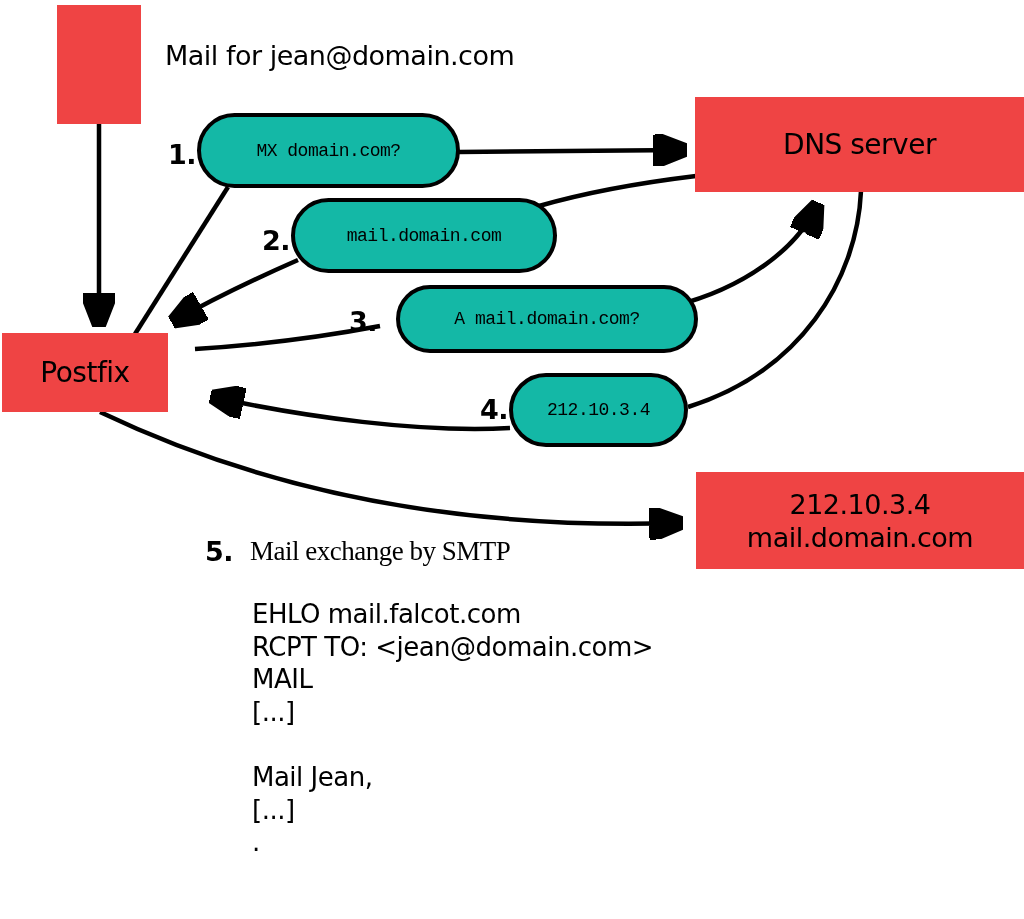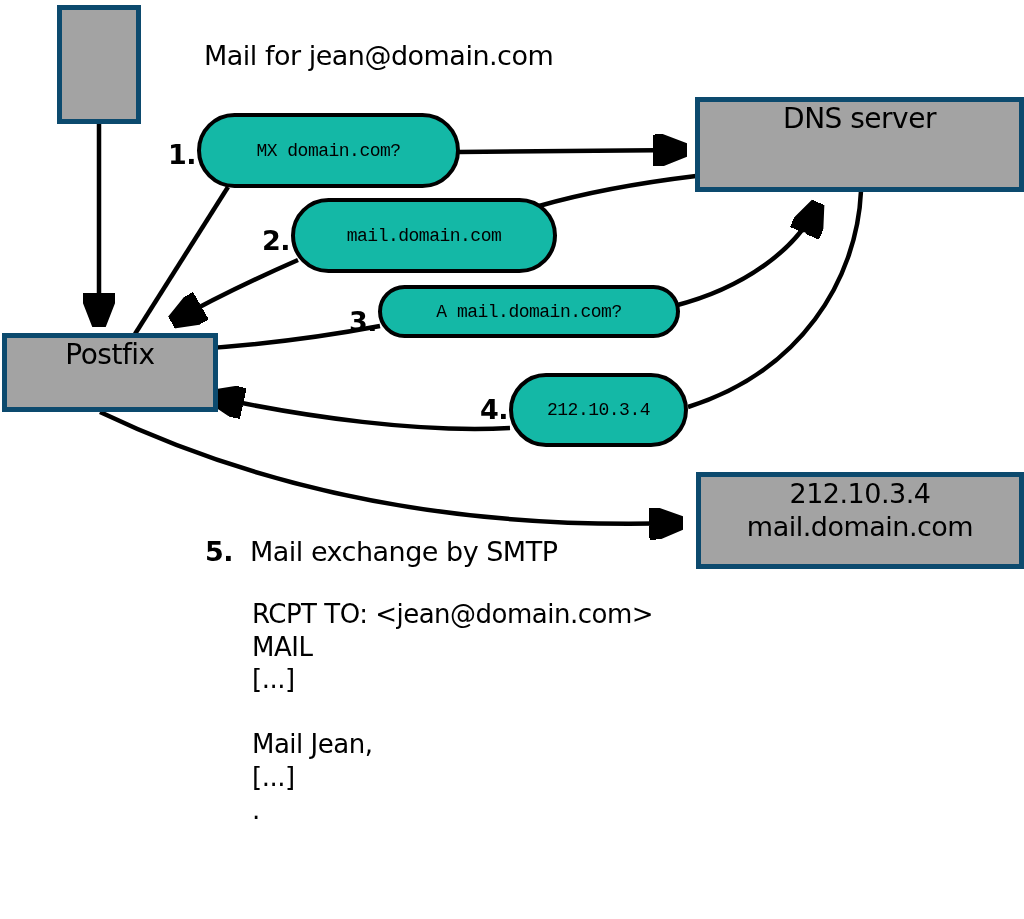--- a/index.html
+++ b/index.html
@@ -19,23 +19,24 @@
     z-index: 1;
   }
   #arrow-layer path {
     fill: none;
     stroke: #000000;
     stroke-width: 4.5;
   }
   .node {
     position: absolute;
     box-sizing: border-box;
-    background: #a3a3a3;
-    border: 5px solid #0c4a6e;
+    background: #ef4444;
+    border: 5px solid #ef4444;
     display: flex;
+    align-items: center;
     justify-content: center;
     z-index: 2;
     font-size: 28px;
     text-align: center;
   }
   .pill {
     position: absolute;
     box-sizing: border-box;
     background: #14b8a6;
     border: 4.5px solid #000000;
@@ -61,25 +62,25 @@
   .free-label {
     position: absolute;
     font-size: 27px;
     line-height: 33px;
     z-index: 2;
     white-space: nowrap;
   }
   #diagram-title {
     left: 165px;
     top: 39px;
-    margin-left: 39px;
   }
   #step5-text {
     left: 250px;
     top: 535px;
+    font-family: Liberation Serif, serif;
   }
   .two-line {
     line-height: 33px;
     font-size: 27px;
   }
   #smtp-transcript {
     position: absolute;
     left: 252px;
     top: 598px;
     z-index: 2;
@@ -121,21 +122,21 @@
 
     <path d="M 510 428 C 420 433 305 417 213 397" marker-end="url(#ah)"></path>
 
     <path d="M 100 412 C 240 479 430 531 680 523" marker-end="url(#ah)"></path>
   </svg>
 
   <div class="free-label" id="diagram-title">Mail for jean@domain.com</div>
 
   <div class="node" style="left:57px; top:5px; width:84px; height:119px;"></div>
 
-  <div class="node" style="left:2px; top:333px; width:216px; height:79px;">
+  <div class="node" style="left:2px; top:333px; width:166px; height:79px;">
     <span>Postfix</span>
   </div>
 
   <div class="node" style="left:695px; top:97px; width:329px; height:95px;">
     <span>DNS server</span>
   </div>
 
   <div class="node" style="left:696px; top:472px; width:328px; height:97px;">
     <div class="two-line">
       <div>212.10.3.4</div>
@@ -143,29 +144,30 @@
     </div>
   </div>
 
   <div class="step-num" style="left:156px; top:138px;">1.</div>
   <div class="pill" style="left:197px; top:113px; width:263px; height:75px;">MX domain.com?</div>
 
   <div class="step-num" style="left:250px; top:224px;">2.</div>
   <div class="pill" style="left:291px; top:198px; width:266px; height:75px;">mail.domain.com</div>
 
   <div class="step-num" style="left:337px; top:305px;">3.</div>
-  <div class="pill" style="left:378px; top:285px; width:302px; height:53px;">A mail.domain.com?</div>
+  <div class="pill" style="left:396px; top:285px; width:302px; height:68px;">A mail.domain.com?</div>
 
   <div class="step-num" style="left:468px; top:393px;">4.</div>
   <div class="pill" style="left:509px; top:373px; width:179px; height:74px;">212.10.3.4</div>
 
   <div class="step-num" style="left:193px; top:535px;">5.</div>
   <div class="free-label" id="step5-text">Mail exchange by SMTP</div>
 
   <div id="smtp-transcript">
+    <div class="smtp-line">EHLO mail.falcot.com</div>
     <div class="smtp-line">RCPT TO: &lt;jean@domain.com&gt;</div>
     <div class="smtp-line">MAIL</div>
     <div class="smtp-line">[...]</div>
     <div class="smtp-line"></div>
     <div class="smtp-line">Mail Jean,</div>
     <div class="smtp-line">[...]</div>
     <div class="smtp-line">.</div>
   </div>
 
 </div>

